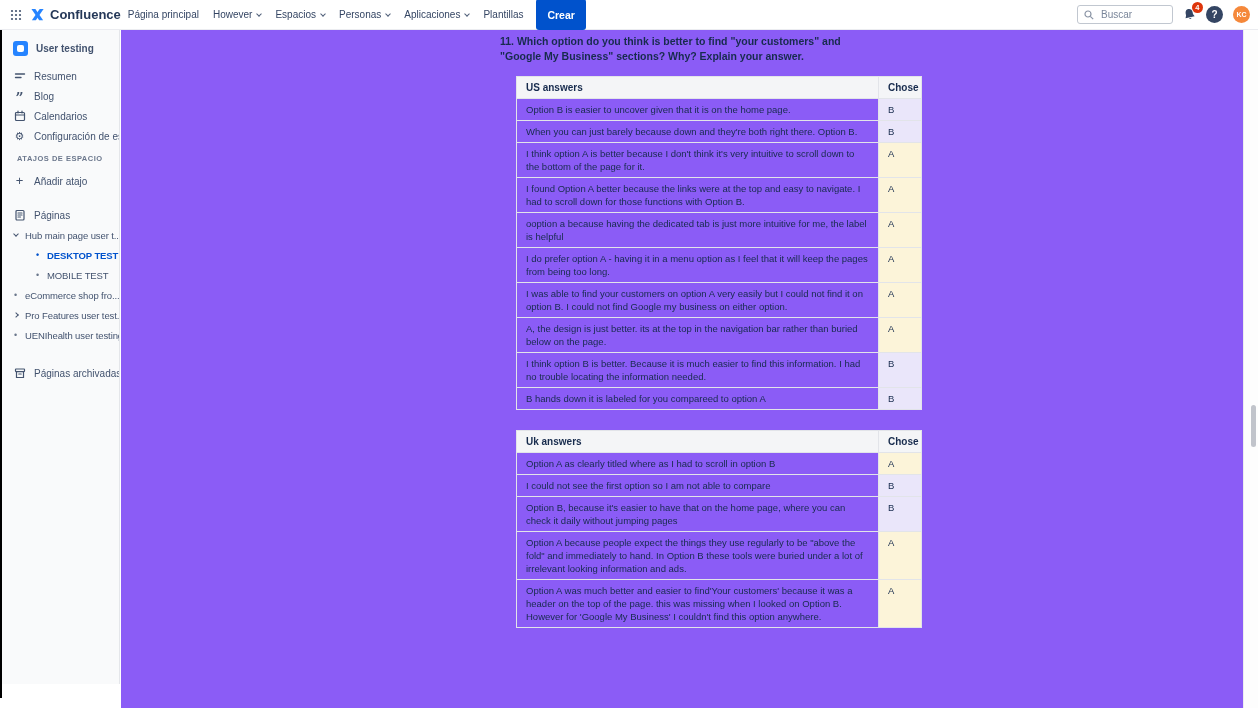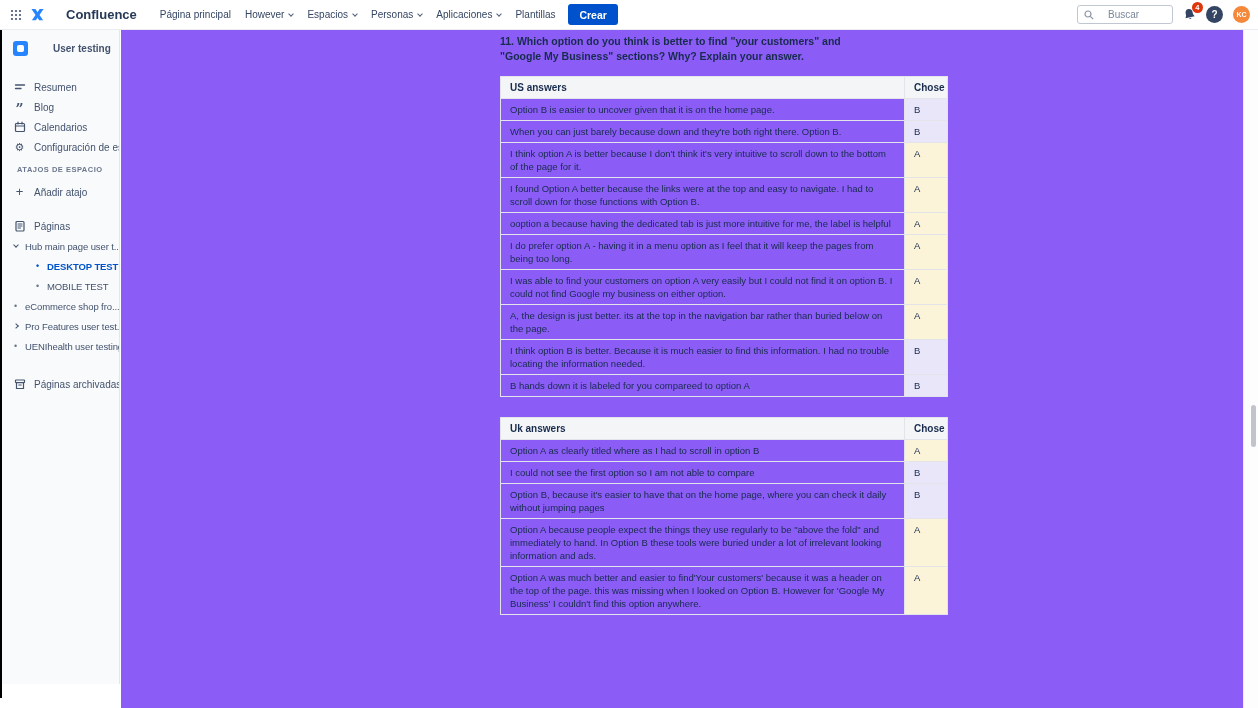--- a/index.html
+++ b/index.html
@@ -11,49 +11,49 @@
   }
 
   
   .navbar {
     position:absolute; top:0; left:0; right:0; height:30px; background:#fff;
     border-bottom:1px solid #EBECF0; display:flex; align-items:center;
     justify-content:space-between; padding:0 8px 0 10px; z-index:10;
   }
   .nav-left { display:flex; align-items:center; }
   .app-grid { margin-right:8px; display:flex; cursor:pointer; }
-  .logo { display:flex; align-items:center; gap:21px; margin-right:16px; cursor:pointer; }
+  .logo { display:flex; align-items:center; gap:5px; margin-right:0; cursor:pointer; }
   .logo-text { font-size:13px; font-weight:600; color:#253858; }
   .nav-item { font-size:10px; color:#344563; padding:4px 7px; display:inline-flex;
     align-items:center; gap:5px; cursor:pointer; white-space:nowrap; }
   .chev { width:4px; height:4px; border:solid #505F79; border-width:0 1.3px 1.3px 0;
     display:inline-block; transform:rotate(45deg); margin-top:-2px; }
   .btn-create { background:#0052CC; color:#fff; font-size:10.5px; font-weight:600;
-    border:none; border-radius:3px; height:21px; padding:0 11px; margin-left:6px;
+    border:none; border-radius:3px; height:31px; padding:0 11px; margin-left:6px;
     cursor:pointer; font-family:inherit; }
   .nav-right { display:flex; align-items:center; gap:10px; }
-  .searchbox { display:flex; align-items:center; gap:12px; border:1px solid #C1C7D0;
+  .searchbox { display:flex; align-items:center; gap:5px; border:1px solid #C1C7D0;
     border-radius:3px; height:19px; width:96px; padding:0 6px; background:#fff; }
   .searchbox input { border:none; outline:none; width:100%; font-size:10px;
     color:#344563; font-family:inherit; background:transparent; }
   .searchbox input::placeholder { color:#7A869A; }
   .bell-wrap { position:relative; cursor:pointer; display:flex; }
   .badge { position:absolute; top:-6px; right:-7px; background:#DE350B; color:#fff;
     font-size:7.5px; font-weight:bold; border-radius:8px; padding:1.5px 3.5px; line-height:1; }
   .help-circle { width:17px; height:17px; border-radius:50%; background:#344563; color:#fff;
     font-size:10px; display:flex; align-items:center; justify-content:center;
     font-weight:bold; cursor:pointer; }
   .avatar { width:17px; height:17px; border-radius:50%; color:#fff; font-size:7px;
     display:flex; align-items:center; justify-content:center; font-weight:bold; cursor:pointer; }
 
   
   .sidebar { position:absolute; top:30px; left:0; width:120px; height:654px;
     background:#F9FAFB; border-right:1px solid #E4E6EA; padding-top:8px; overflow:hidden; }
-  .space-header { display:flex; align-items:center; gap:25px; padding-left:13px;
-    height:20px; margin-bottom:15px; cursor:pointer; }
+  .space-header { display:flex; align-items:center; gap:8px; padding-left:13px;
+    height:20px; margin-bottom:4px; cursor:pointer; }
   .space-avatar { width:15px; height:15px; border-radius:3px; background:#2684FF;
     display:flex; align-items:center; justify-content:center; flex:0 0 auto; }
   .space-avatar-inner { width:7px; height:7px; background:#fff; border-radius:2px; }
   .space-name { font-size:10px; font-weight:700; color:#42526E; white-space:nowrap; }
   .side-item { display:flex; align-items:flex-end; gap:8px; padding-left:13px; height:20px;
     font-size:10px; color:#42526E; cursor:pointer; white-space:nowrap; overflow:hidden; }
   .side-icon { width:13px; display:flex; justify-content:center; align-items:center;
     color:#44546F; flex:0 0 auto; }
   .gear-glyph { font-size:11px; line-height:1; }
   .plus-glyph { font-size:13px; line-height:1; font-weight:400; }
@@ -72,21 +72,21 @@
   .tchev { width:4px; height:4px; border:solid #44546F; border-width:0 1.2px 1.2px 0;
     display:inline-block; }
   .tchev.down { transform:rotate(45deg); margin-top:-2px; }
   .tchev.right { transform:rotate(-45deg); }
   .mt14 { margin-top:14px; }
 
   
   .main { position:absolute; top:30px; left:121px; right:0; bottom:0; background:#8b5cf6; overflow:hidden; }
   .content { position:absolute; left:379px; top:0; width:374px; }
   .question { font-size:10.5px; font-weight:700; line-height:15px; margin:4px 0 12px; }
-  table.answers { border-collapse:collapse; width:448px; margin:0 0 20px 0; table-layout:fixed; }
+  table.answers { border-collapse:collapse; width:406px; margin:0 0 20px 16px; table-layout:fixed; }
   table.answers th, table.answers td { border:1px solid #E2E4E9; font-size:9.5px;
     line-height:13px; padding:4px 9px; vertical-align:top; text-align:left; color:#172B4D; }
   table.answers th { background:#F4F5F7; font-weight:700; font-size:10px; }
   td.chose-cell, th.chose-head { width:43px; }
 
   
   .scroll-gutter { position:absolute; top:30px; bottom:0; right:0; width:15px;
     background:#FDFDFD; border-left:1px solid #ECEDEF; }
   .scroll-thumb { position:absolute; right:2px; top:405px; width:5px; height:42px;
     background:#C1C4CB; border-radius:3px; cursor:pointer; }

